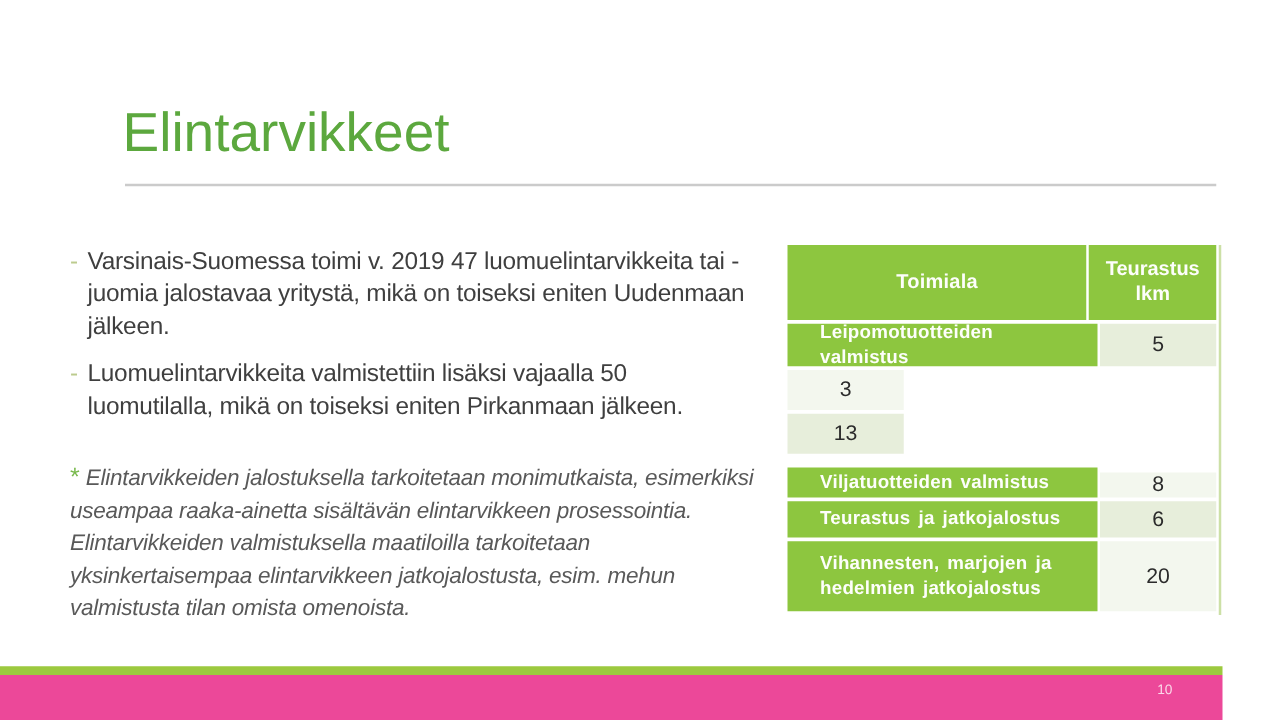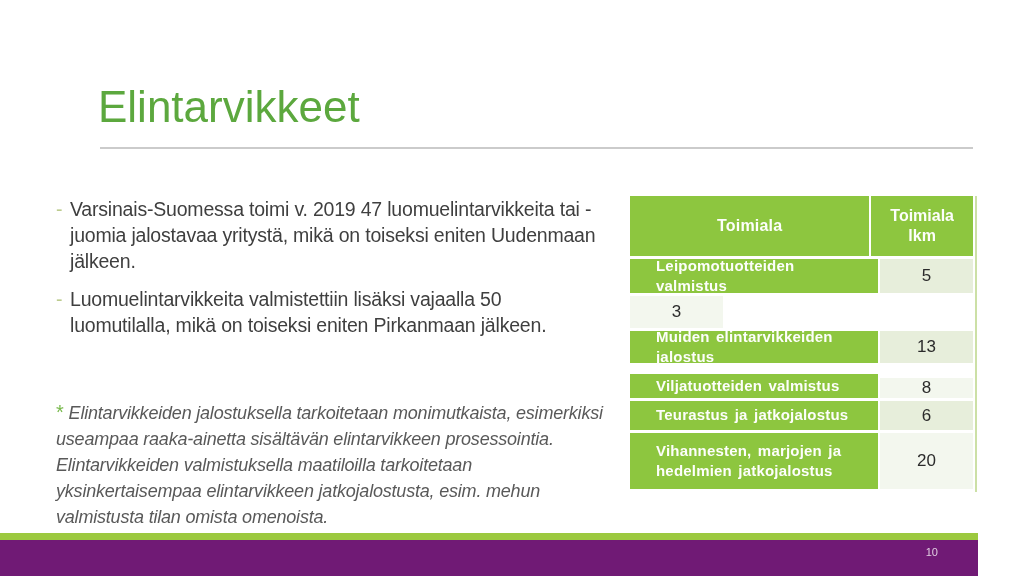--- a/index.html
+++ b/index.html
@@ -16,21 +16,21 @@
   .rule{
     position:absolute;left:100px;top:147px;width:873px;height:2px;background:#CBCBCB;
   }
   
   .bullets{position:absolute;left:56px;top:196px;width:576px;}
   .bullet{position:relative;padding-left:14px;margin-bottom:12px;
     font-size:19.5px;line-height:26px;color:#3F3F3F;letter-spacing:-0.2px;}
   .bullet .dash{position:absolute;left:0;top:0;color:#BCCB8E;font-weight:400;}
   .btext{white-space:pre-line;}
   
-  .note{position:absolute;left:56px;top:399px;width:590px;
+  .note{position:absolute;left:56px;top:369px;width:590px;
     font-style:italic;font-size:18px;line-height:26px;color:#595959;letter-spacing:-0.2px;}
   .note .star{font-style:normal;color:#78B94C;font-size:20px;margin-right:5px;}
   .ntext{white-space:pre-line;}
   
   .itable{position:absolute;left:630px;top:196px;width:343px;border-right:2px solid #CCE0A6;padding-right:2px;}
   .t-row{display:flex;margin-bottom:3px;}
   .t-label{
     width:248px;margin-right:2px;background:#8DC63F;color:#FDFEFB;
     display:flex;align-items:center;box-sizing:border-box;padding:2px 8px 2px 26px;
     font-weight:bold;font-size:15px;line-height:1.35;letter-spacing:.2px;word-spacing:2px;
@@ -38,21 +38,21 @@
   }
   .t-value{
     width:93px;display:flex;align-items:center;justify-content:center;
     font-size:17px;color:#2B2B2B;background:#F3F7EE;
   }
   .t-row:nth-child(even) .t-value{background:#E7EEDB;}
   .t-row.head .t-label{justify-content:center;text-align:center;padding:2px;font-size:16px;word-spacing:0;}
   .t-row.head .t-value{background:#8DC63F;color:#FDFEFB;font-weight:bold;font-size:16px;line-height:1.25;text-align:center;padding:0 6px;}
   
   .footer-stripe{position:absolute;left:0;top:533px;width:1024px;height:7px;background:#9CC93F;}
-  .footer-bar{position:absolute;left:0;top:540px;width:1024px;height:36px;background:#701a75;}
+  .footer-bar{position:absolute;left:0;top:540px;width:1024px;height:36px;background:#ec4899;}
   .page-num{position:absolute;top:6px;right:86px;font-size:11px;color:rgba(255,255,255,0.78);}
 </style>
 </head>
 <body>
 
 <div class="slide">
 
   <h1 class="title">Elintarvikkeet</h1>
   <div class="rule"></div>
 
@@ -74,31 +74,30 @@
     <span class="star">*</span><span class="ntext">Elintarvikkeiden jalostuksella tarkoitetaan monimutkaista, esimerkiksi
 useampaa raaka-ainetta sisältävän elintarvikkeen prosessointia.
 Elintarvikkeiden valmistuksella maatiloilla tarkoitetaan
 yksinkertaisempaa elintarvikkeen jatkojalostusta, esim. mehun
 valmistusta tilan omista omenoista.</span>
   </div>
 
   <div class="itable">
     <div class="t-row head" style="height:60px;">
       <div class="t-label">Toimiala</div>
-      <div class="t-value">Toimiala lkm</div>
+      <div class="t-value">Teurastus lkm</div>
     </div>
     <div class="t-row" style="height:34px;">
       <div class="t-label">Leipomotuotteiden valmistus</div>
       <div class="t-value">5</div>
     </div>
     <div class="t-row" style="height:32px;">
       <div class="t-value">3</div>
     </div>
     <div class="t-row" style="height:32px;">
-      <div class="t-label">Muiden elintarvikkeiden jalostus</div>
       <div class="t-value">13</div>
     </div>
     <div class="t-row" style="height:32px;align-items:flex-end;">
       <div class="t-label">Viljatuotteiden valmistus</div>
       <div class="t-value">8</div>
     </div>
     <div class="t-row" style="height:29px;">
       <div class="t-label">Teurastus ja jatkojalostus</div>
       <div class="t-value">6</div>
     </div>

